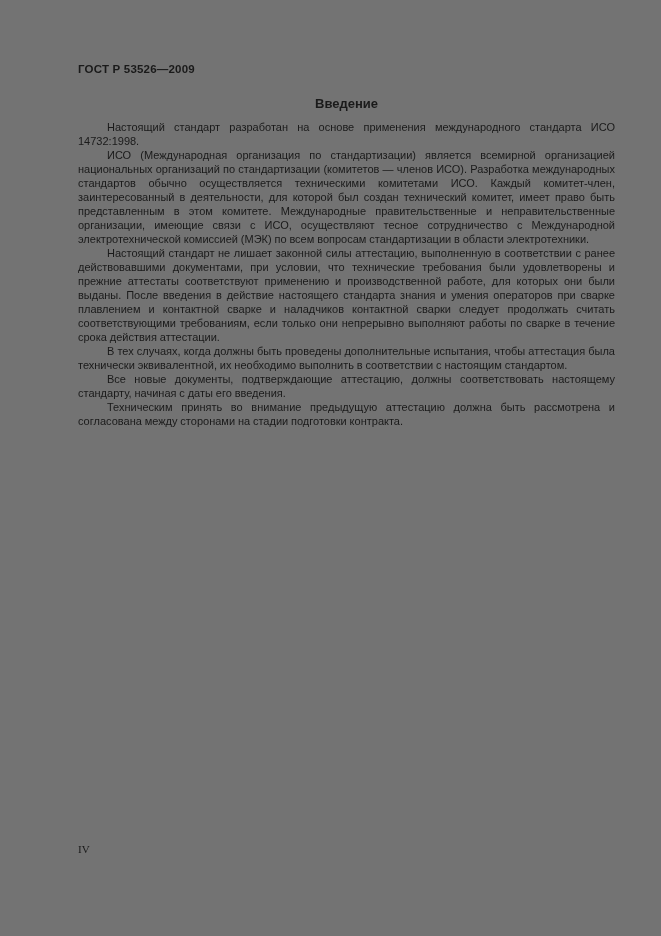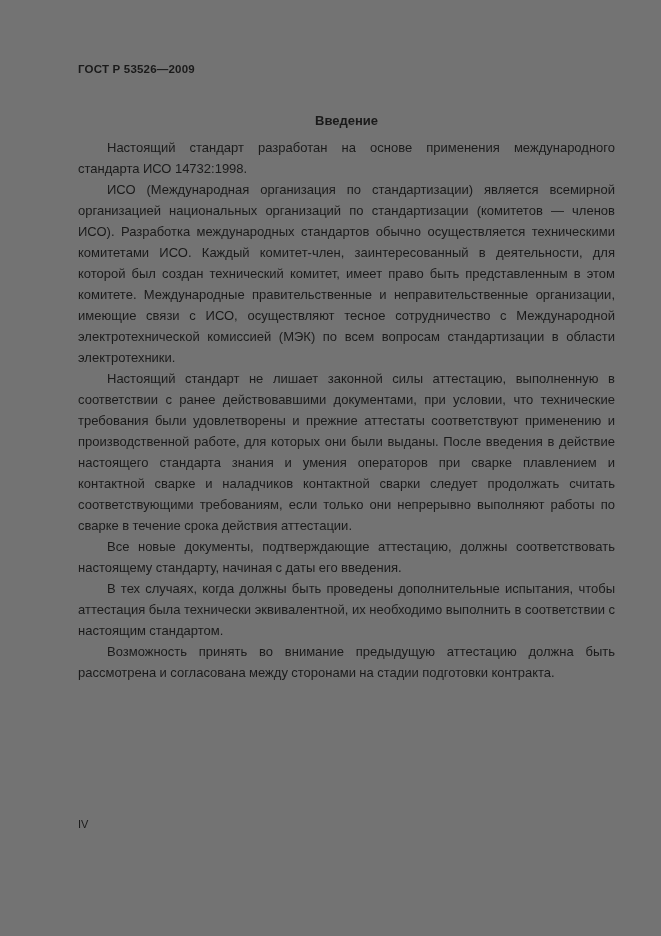--- a/index.html
+++ b/index.html
@@ -22,59 +22,60 @@
     width: 537px;
   }
   .doc-header {
     font-size: 11.5px;
     font-weight: bold;
     line-height: 13px;
     letter-spacing: 0.2px;
     color: #1a1a1a;
   }
   .doc-title {
-    margin-top: 37px;
+    margin-top: 20px;
     font-size: 13px;
     font-weight: bold;
     line-height: 15px;
     text-align: center;
     color: #1a1a1a;
   }
   .body-text {
     margin-top: 9px;
   }
   .body-text p {
-    font-size: 13px;
-    line-height: 21px;
+    font-size: 11px;
+    line-height: 14px;
     text-align: justify;
     text-indent: 29px;
     hyphens: auto;
     -webkit-hyphens: auto;
     word-spacing: -0.2px;
     color: #1a1a1a;
   }
   .page-number {
     position: absolute;
     left: 78px;
-    top: 818px;
+    top: 843px;
     font-size: 11px;
     line-height: 13px;
     color: #1a1a1a;
+    font-family: Liberation Serif, serif;
   }
 </style>
 </head>
 <body>
 
 <div class="page">
   <div class="content">
     <div class="doc-header">ГОСТ Р 53526—2009</div>
     <h1 class="doc-title">Введение</h1>
     <div class="body-text">
       <p>Настоящий стандарт разработан на основе применения международного стандарта ИСО 14732:1998.</p>
       <p>ИСО (Международная организация по стандартизации) является всемирной организацией национальных организаций по стандартизации (комитетов — членов ИСО). Разработка международных стандартов обычно осуществляется техническими комитетами ИСО. Каждый комитет-член, заинтересованный в деятельности, для которой был создан технический комитет, имеет право быть представленным в этом комитете. Международные правительственные и неправительственные организации, имеющие связи с ИСО, осуществляют тесное сотрудничество с Международной электротехнической комиссией (МЭК) по всем вопросам стандартизации в области электротехники.</p>
       <p>Настоящий стандарт не лишает законной силы аттестацию, выполненную в соответствии с ранее действовавшими документами, при условии, что технические требования были удовлетворены и прежние аттестаты соответствуют применению и производственной работе, для которых они были выданы. После введения в действие настоящего стандарта знания и умения операторов при сварке плавлением и контактной сварке и наладчиков контактной сварки следует продолжать считать соответствующими требованиям, если только они непрерывно выполняют работы по сварке в течение срока действия аттестации.</p>
+      <p>В тех случаях, когда должны быть проведены дополнительные испытания, чтобы аттестация была технически эквивалентной, их необходимо выполнить в соответствии с настоящим стандартом.</p>
       <p>Все новые документы, подтверждающие аттестацию, должны соответствовать настоящему стандарту, начиная с даты его введения.</p>
-      <p>В тех случаях, когда должны быть проведены дополнительные испытания, чтобы аттестация была технически эквивалентной, их необходимо выполнить в соответствии с настоящим стандартом.</p>
-      <p>Возможность принять во внимание предыдущую аттестацию должна быть рассмотрена и согласована между сторонами на стадии подготовки контракта.</p>
+      <p>Техническим принять во внимание предыдущую аттестацию должна быть рассмотрена и согласована между сторонами на стадии подготовки контракта.</p>
     </div>
   </div>
   <div class="page-number">IV</div>
 </div>
 
 </body></html>

